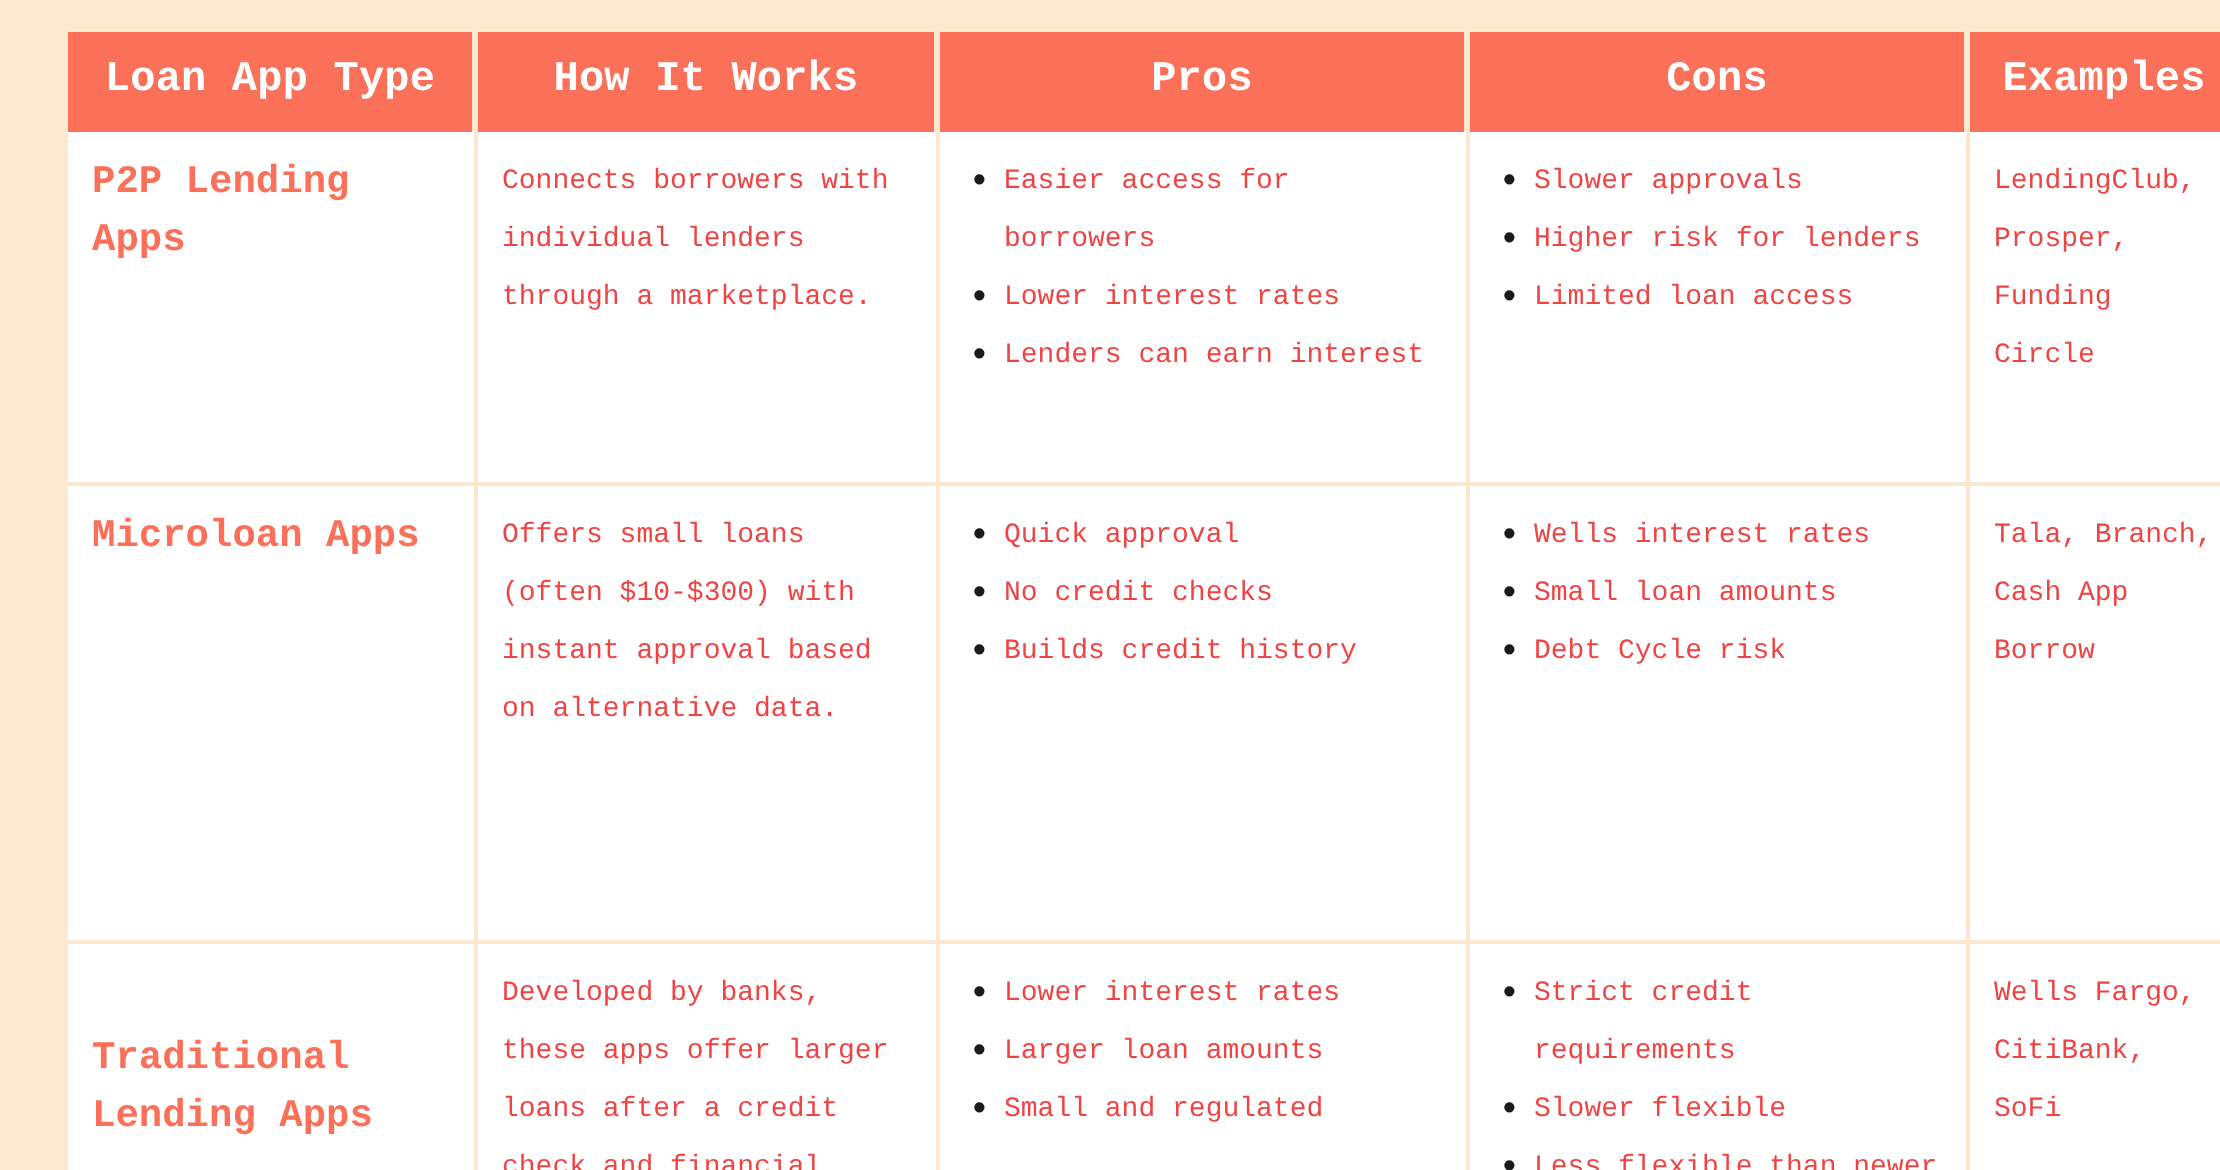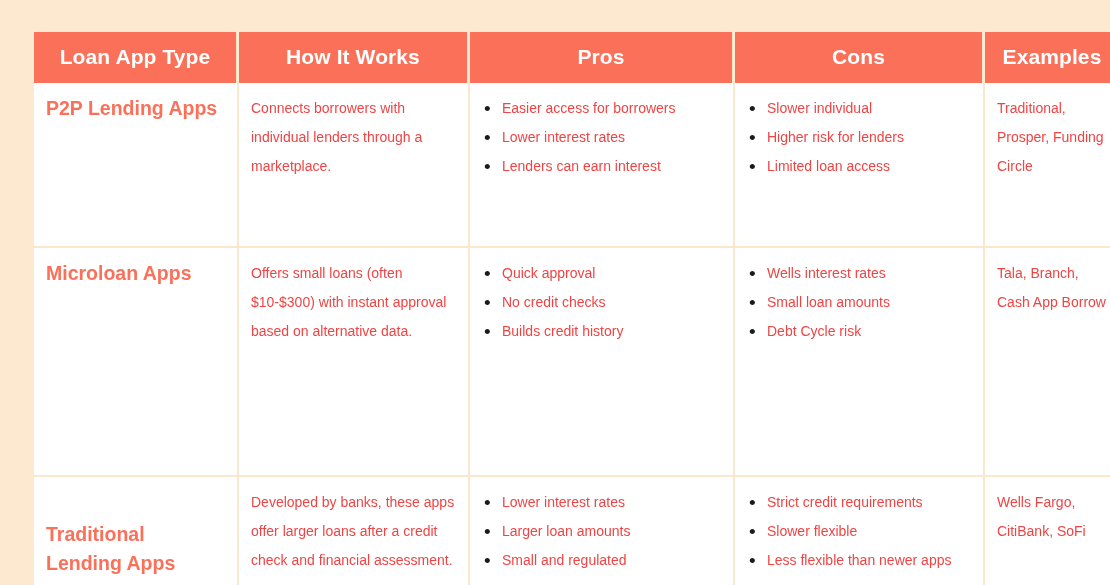--- a/index.html
+++ b/index.html
@@ -10,23 +10,24 @@
     width: 1110px;
     height: 585px;
     background: #FCE9D0;
     font-family: "Liberation Sans", sans-serif;
     overflow: hidden;
   }
 
   #table-wrap {
     position: absolute;
     left: 34px;
-    top: 32px;
+    top: 16px;
     width: 1013px;
     height: 547px;
+    font-family: Liberation Mono, monospace;
   }
 
   table.comparison {
     width: 1013px;
     border-collapse: separate;
     border-spacing: 0;
     table-layout: fixed;
   }
 
   
@@ -64,21 +65,21 @@
   }
 
   
   td.type-cell {
     color: #FA7059;
     font-weight: bold;
     font-size: 19.5px;
     line-height: 29px;
   }
   
-  tr.row-1 td.type-cell { padding-bottom: 0; }
+  tr.row-1 td.type-cell { padding-bottom: 12px; }
   tr.row-2 td.type-cell { padding-bottom: 64px; }
   tr.row-3 td.type-cell { padding-top: 43px; }
 
   ul.bullets {
     margin: 0;
     padding: 0 0 0 20px;
     list-style: none;
   }
   ul.bullets li {
     position: relative;
@@ -119,27 +120,27 @@
           </td>
         <td>
           <ul class="bullets">
             <li>Easier access for borrowers</li>
             <li>Lower interest rates</li>
             <li>Lenders can earn interest</li>
           </ul>
         </td>
         <td>
           <ul class="bullets">
-            <li>Slower individual</li>
+            <li>Slower approvals</li>
             <li>Higher risk for lenders</li>
             <li>Limited loan access</li>
           </ul>
         </td>
         <td>
-            <span class="plain-text">Traditional, Prosper, Funding Circle</span>
+            <span class="plain-text">LendingClub, Prosper, Funding Circle</span>
           </td>
       </tr>
 
       <tr class="row-2">
         <td class="type-cell" style="height:152px">Microloan Apps</td>
         <td>
             <span class="plain-text">Offers small loans (often $10-$300) with instant approval based on alternative data.</span>
           </td>
         <td>
           <ul class="bullets">

